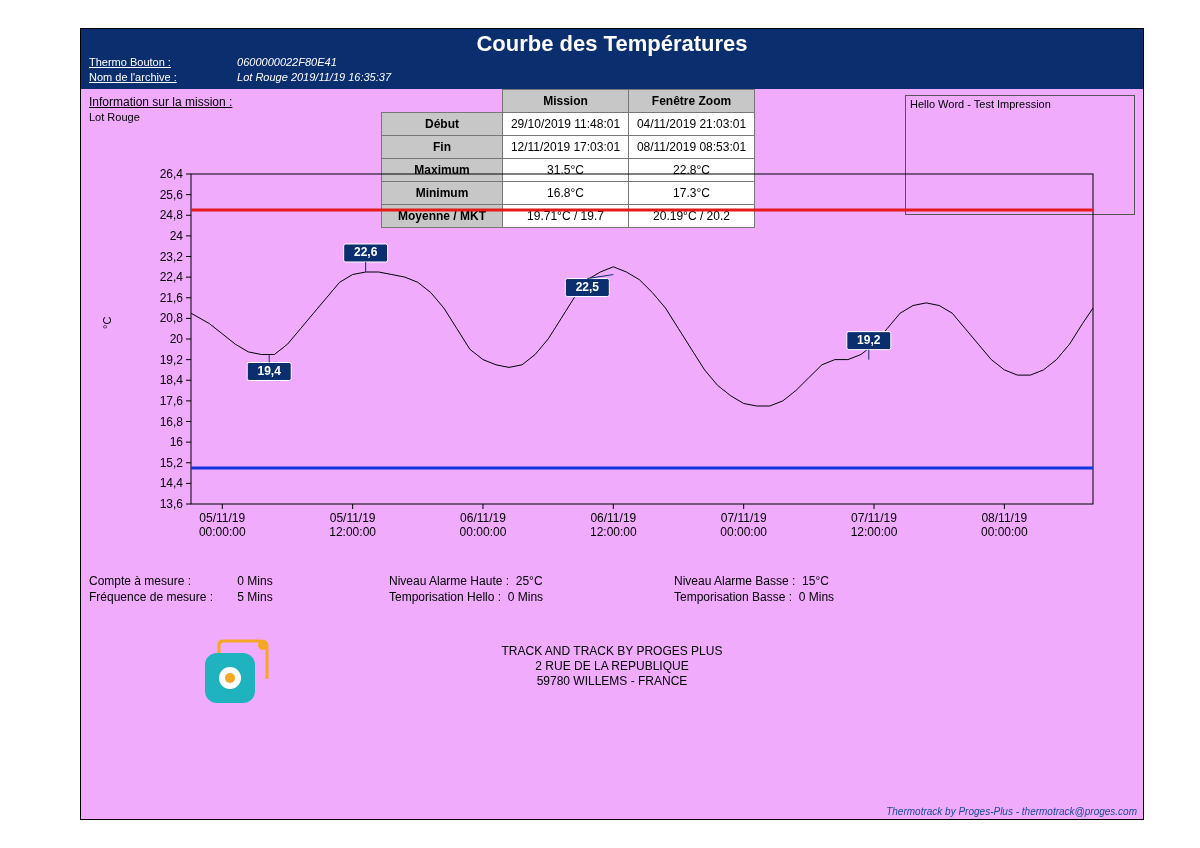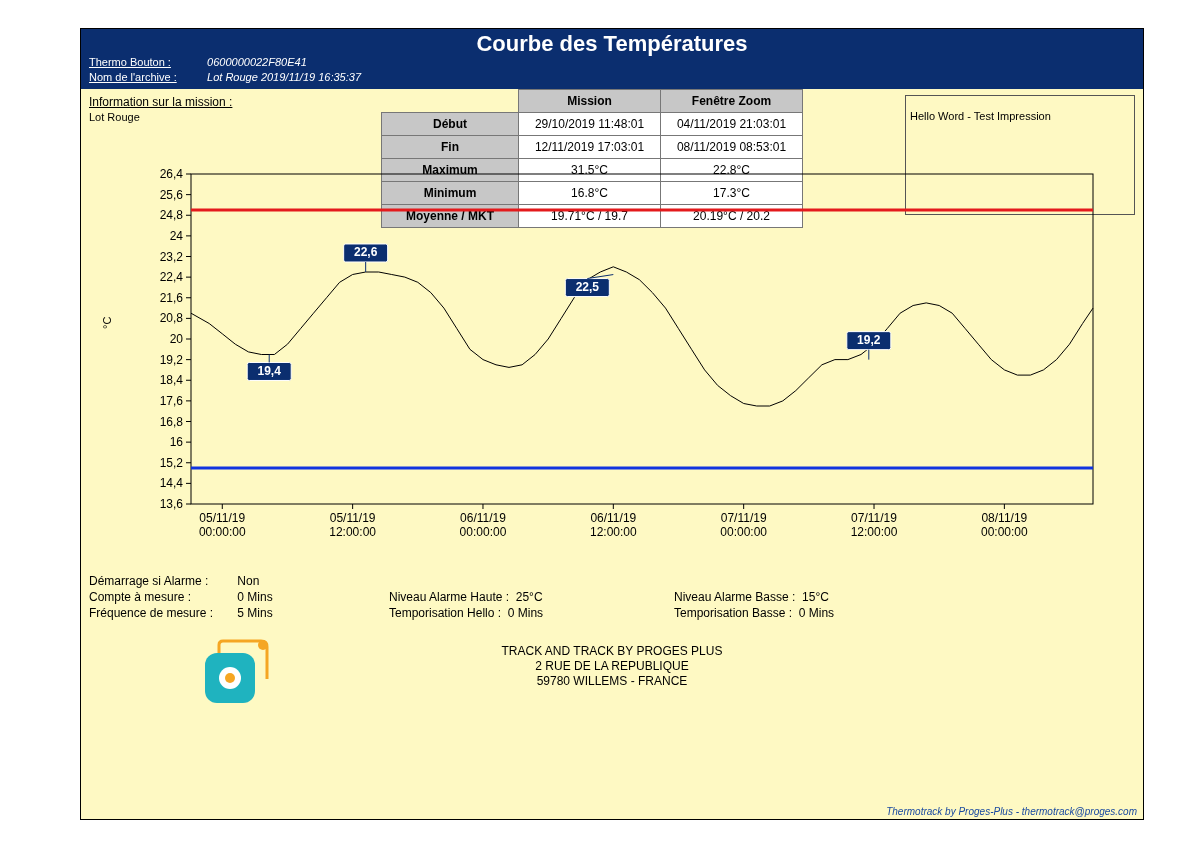--- a/index.html
+++ b/index.html
@@ -14,21 +14,21 @@
     width: 1200px;
     height: 848px;
     position: relative;
     box-sizing: border-box;
     padding: 28px 56px 10px 80px;
   }
   .frame {
     border: 1px solid #000;
     height: 790px;
     position: relative;
-    background: #fef9c3;
+    background: #f0abfc;
   }
   .header {
     background: #0b2e6f;
     color: #fff;
     padding: 4px 8px 6px 8px;
     position: relative;
     height: 50px;
   }
   .header-title {
     position: absolute;
@@ -40,21 +40,21 @@
     font-size: 22px;
   }
   .header-left {
     position: absolute;
     left: 8px;
     bottom: 4px;
     font-size: 11px;
     line-height: 15px;
   }
   .header-left .lbl { text-decoration: underline; display: inline-block; width: 115px; }
-  .header-left .val { font-style: italic; display: inline-block; }
+  .header-left .val { font-style: italic; display: inline-block; margin-left: 30px; }
   .header-right {
     position: absolute;
     right: 8px;
     bottom: 4px;
     font-size: 11px;
     line-height: 15px;
     text-align: right;
   }
 
   .top-section {
@@ -73,37 +73,37 @@
 
   table.summary {
     position: absolute;
     left: 300px;
     top: 0;
     border-collapse: collapse;
     font-size: 12px;
   }
   table.summary th, table.summary td {
     border: 1px solid #777;
-    padding: 2px 8px;
+    padding: 2px 0;
     text-align: center;
     height: 18px;
   }
   table.summary th.colhead { background: #c7c7c7; font-weight: bold; width: 125px;}
   table.summary th.rowhead { background: #c7c7c7; font-weight: bold; width: 120px;}
   table.summary td { width: 125px; background: #fff; }
 
   .note-box {
     position: absolute;
     right: 8px;
     top: 6px;
     width: 230px;
     height: 120px;
     border: 1px solid #555;
     font-size: 11px;
-    padding: 14px 4px;
+    padding: 2px 4px;
     box-sizing: border-box;
   }
 
   .chart-wrap {
     position: absolute;
     left: 40px;
     top: 140px;
     width: 982px;
     height: 390px;
   }
@@ -307,26 +307,20 @@
           <line x1="492.32369942196533" y1="105.54687499999996" x2="466.32369942196533" y2="109.54687499999996" stroke="#0b2e6f" stroke-width="1"></line>
           <rect x="725.8034682080926" y="162.625" width="44" height="18" class="data-label-box" rx="2"></rect>
           <text x="747.8034682080926" y="171.625" class="data-label-text">19,2</text>
           <line x1="747.8034682080926" y1="190.625" x2="747.8034682080926" y2="180.625" stroke="#0b2e6f" stroke-width="1"></line>
         </svg>
     </div>
 
     <div class="footer">
       <div class="footer-row">
         <div class="footer-col1">
-          <span class="flbl">Démarrage si Alarme :</span>
-          <span>Non</span>
-        </div>
-      </div>
-      <div class="footer-row">
-        <div class="footer-col1">
           <span class="flbl">Compte à mesure :</span>
           <span>0 Mins</span>
         </div>
         <div class="footer-col2">
           <span>Niveau Alarme Haute :</span>&nbsp;
           <span>25°C</span>
         </div>
         <div class="footer-col3">
           <span>Niveau Alarme Basse :</span>&nbsp;
           <span>15°C</span>

